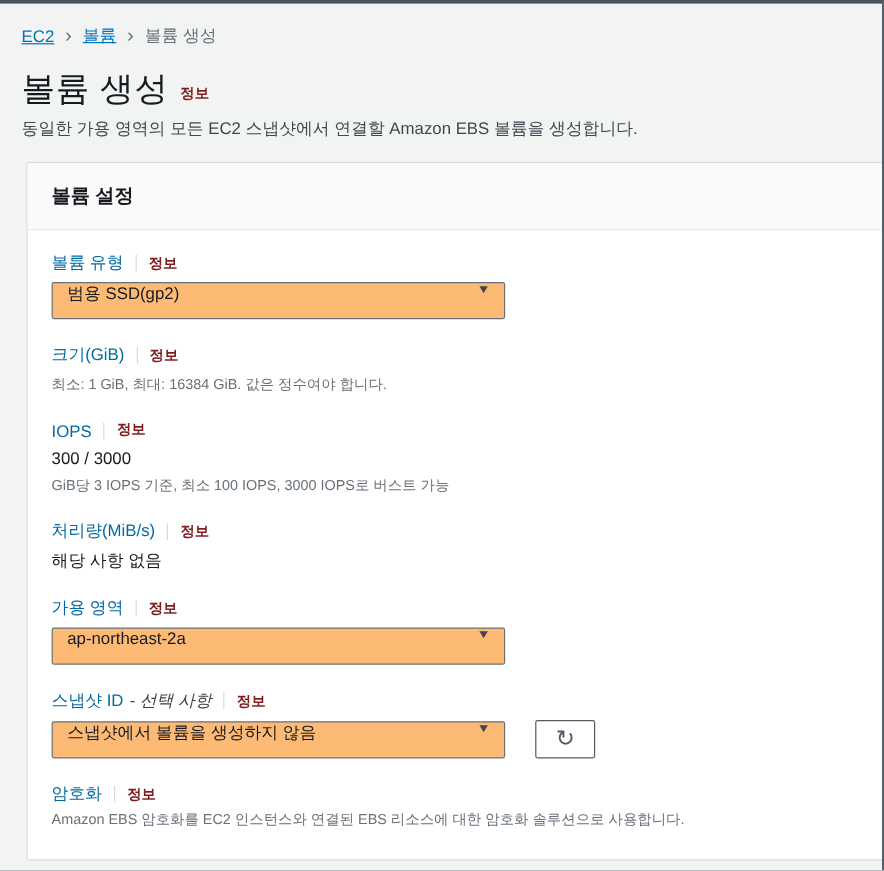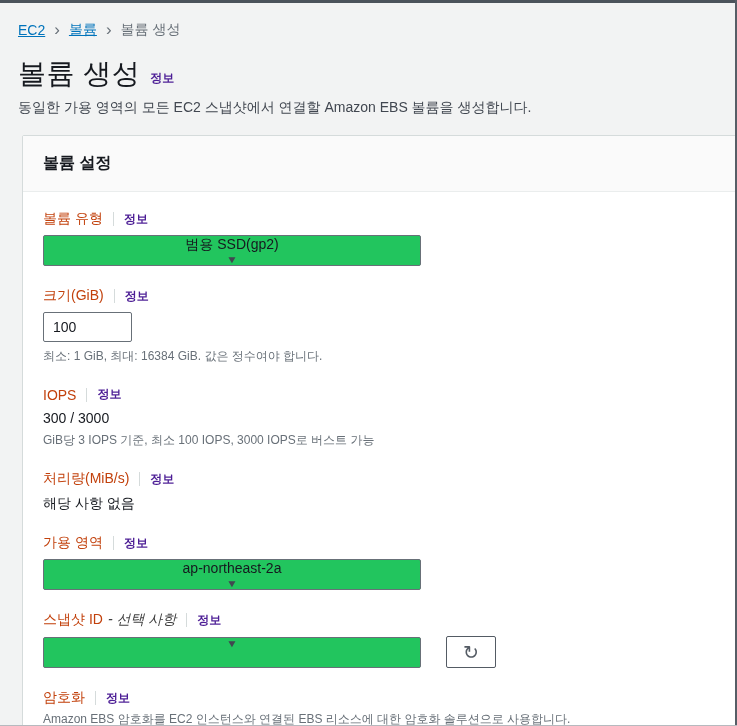--- a/index.html
+++ b/index.html
@@ -18,21 +18,21 @@
 
   
   .breadcrumb { padding-top:18px; font-size:14px; display:flex; align-items:center; }
   .breadcrumb a { color:#0073bb; text-decoration:underline; cursor:pointer; }
   .breadcrumb .sep { color:#687078; margin:0 9px; font-size:17px; line-height:14px; }
   .breadcrumb .current { color:#687078; }
 
   
   .title-row { margin-top:16px; display:flex; align-items:flex-end; }
   h1.page-title { font-size:28px; font-weight:400; color:#16191f; letter-spacing:.5px; }
-  .info-link { color:#4c1d95; font-size:12px; font-weight:700; text-decoration:none; cursor:pointer;text-align:center; }
+  .info-link { color:#7f1d1d; font-size:12px; font-weight:700; text-decoration:none; cursor:pointer;text-align:center; }
   .title-row .info-link { margin-left:10px; margin-bottom:6px; }
   .page-desc { margin-top:6px; font-size:14px; color:#414750; }
 
   
   .card {
     margin-top:18px; margin-left:4px;
     width:760px;               
     background:#ffffff;
     border:1px solid #d5dbdb;
     border-radius:2px 0 0 2px;
@@ -41,34 +41,33 @@
     background:#fafafa;
     border-bottom:1px solid #eaeded;
     padding:17px 20px;
   }
   .card-header h2 { font-size:16px; font-weight:700; color:#16191f; }
   .card-body { padding:18px 20px 24px 20px; }
 
   
   .field { margin-bottom:21px; }
   .label-row { display:flex; align-items:center; margin-bottom:7px; }
-  .label-row .label { font-size:14px; color:#c2410c; }
+  .label-row .label { font-size:14px; color:#0369a1; }
   .label-row .optional { font-size:14px; color:#404040; font-style:italic; margin-left:5px; }
   .vdiv { width:1px; height:14px; background:#d5dbdb; margin:0 10px; }
   .helper { font-size:12px; color:#687078; margin-top:6px; }
   .static-value { font-size:14px; color:#16191f; margin-top:2px; }
 
   .select {
     width:378px; height:31px;
     border:1px solid #687078; border-radius:2px;
-    background:#22c55e;
-    display:flex; align-items:center; justify-content:space-between;
+    background:#fdba74;
+    display:flex; justify-content:space-between;
     padding:0 12px; font-size:14px; color:#16191f;
     cursor:pointer;
-    flex-direction:column;
   }
   .select .caret { font-size:10px; color:#414750; transform:scaleX(1.2); }
 
   .text-input {
     width:89px; height:30px;
     border:1px solid #687078; border-radius:2px;
     font-size:14px; color:#16191f; padding:0 9px;
     font-family:"Liberation Sans","DejaVu Sans",sans-serif;
   }
 
@@ -125,21 +124,20 @@
           <span class="caret">▼</span>
         </div>
       </div>
 
       <div class="field">
         <div class="label-row">
           <span class="label">크기(GiB)</span>
           <span class="vdiv"></span>
           <a class="info-link">정보</a>
         </div>
-        <input class="text-input" type="text" value="100" style="">
         <div class="helper">최소: 1 GiB, 최대: 16384 GiB. 값은 정수여야 합니다.</div>
       </div>
 
       <div class="field">
         <div class="label-row">
           <span class="label">IOPS</span>
           <span class="vdiv"></span>
           <a class="info-link">정보</a>
         </div>
         <div class="static-value">300 / 3000</div>
@@ -169,20 +167,21 @@
 
       <div class="field">
         <div class="label-row">
           <span class="label">스냅샷 ID</span>
           <span class="optional">- 선택 사항</span>
           <span class="vdiv"></span>
           <a class="info-link">정보</a>
         </div>
         <div class="snapshot-row">
           <div class="select">
+            <span>스냅샷에서 볼륨을 생성하지 않음</span>
             <span class="caret">▼</span>
           </div>
           <button class="refresh-btn">
             <span class="refresh-glyph">↻</span>
           </button>
         </div>
       </div>
 
       <div class="field field-encryption">
         <div class="label-row" style="margin-bottom:2px;">

